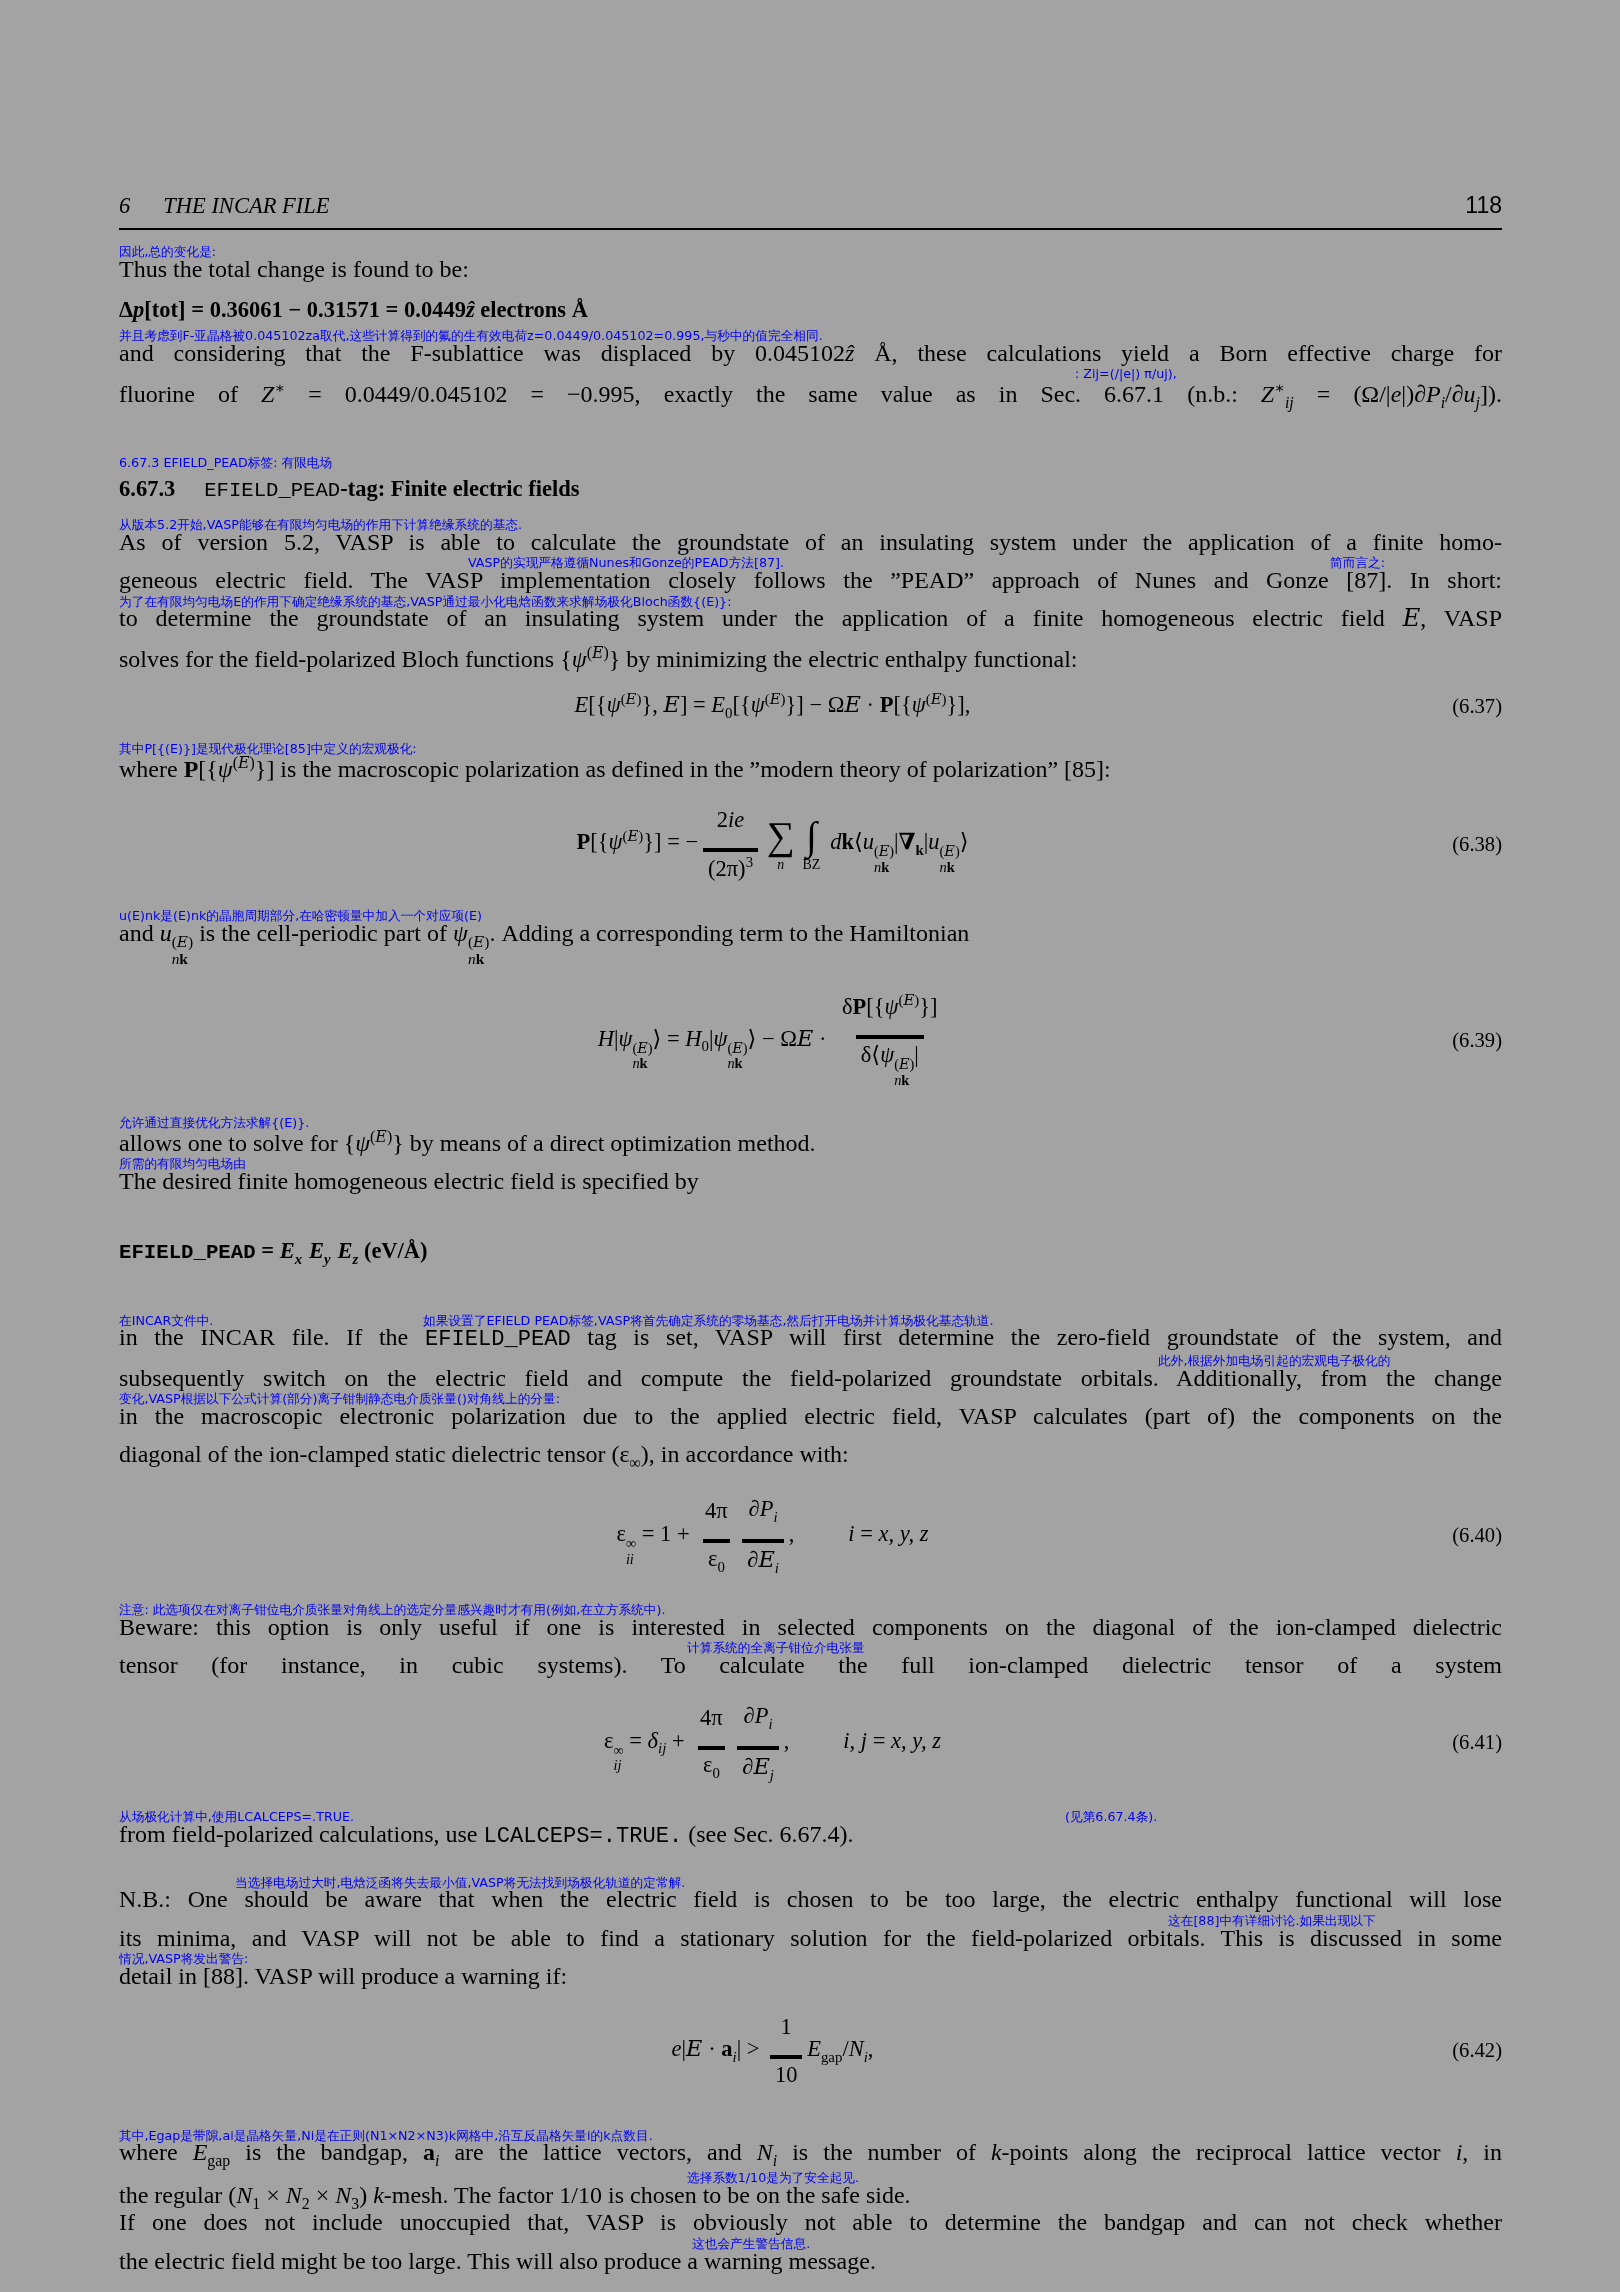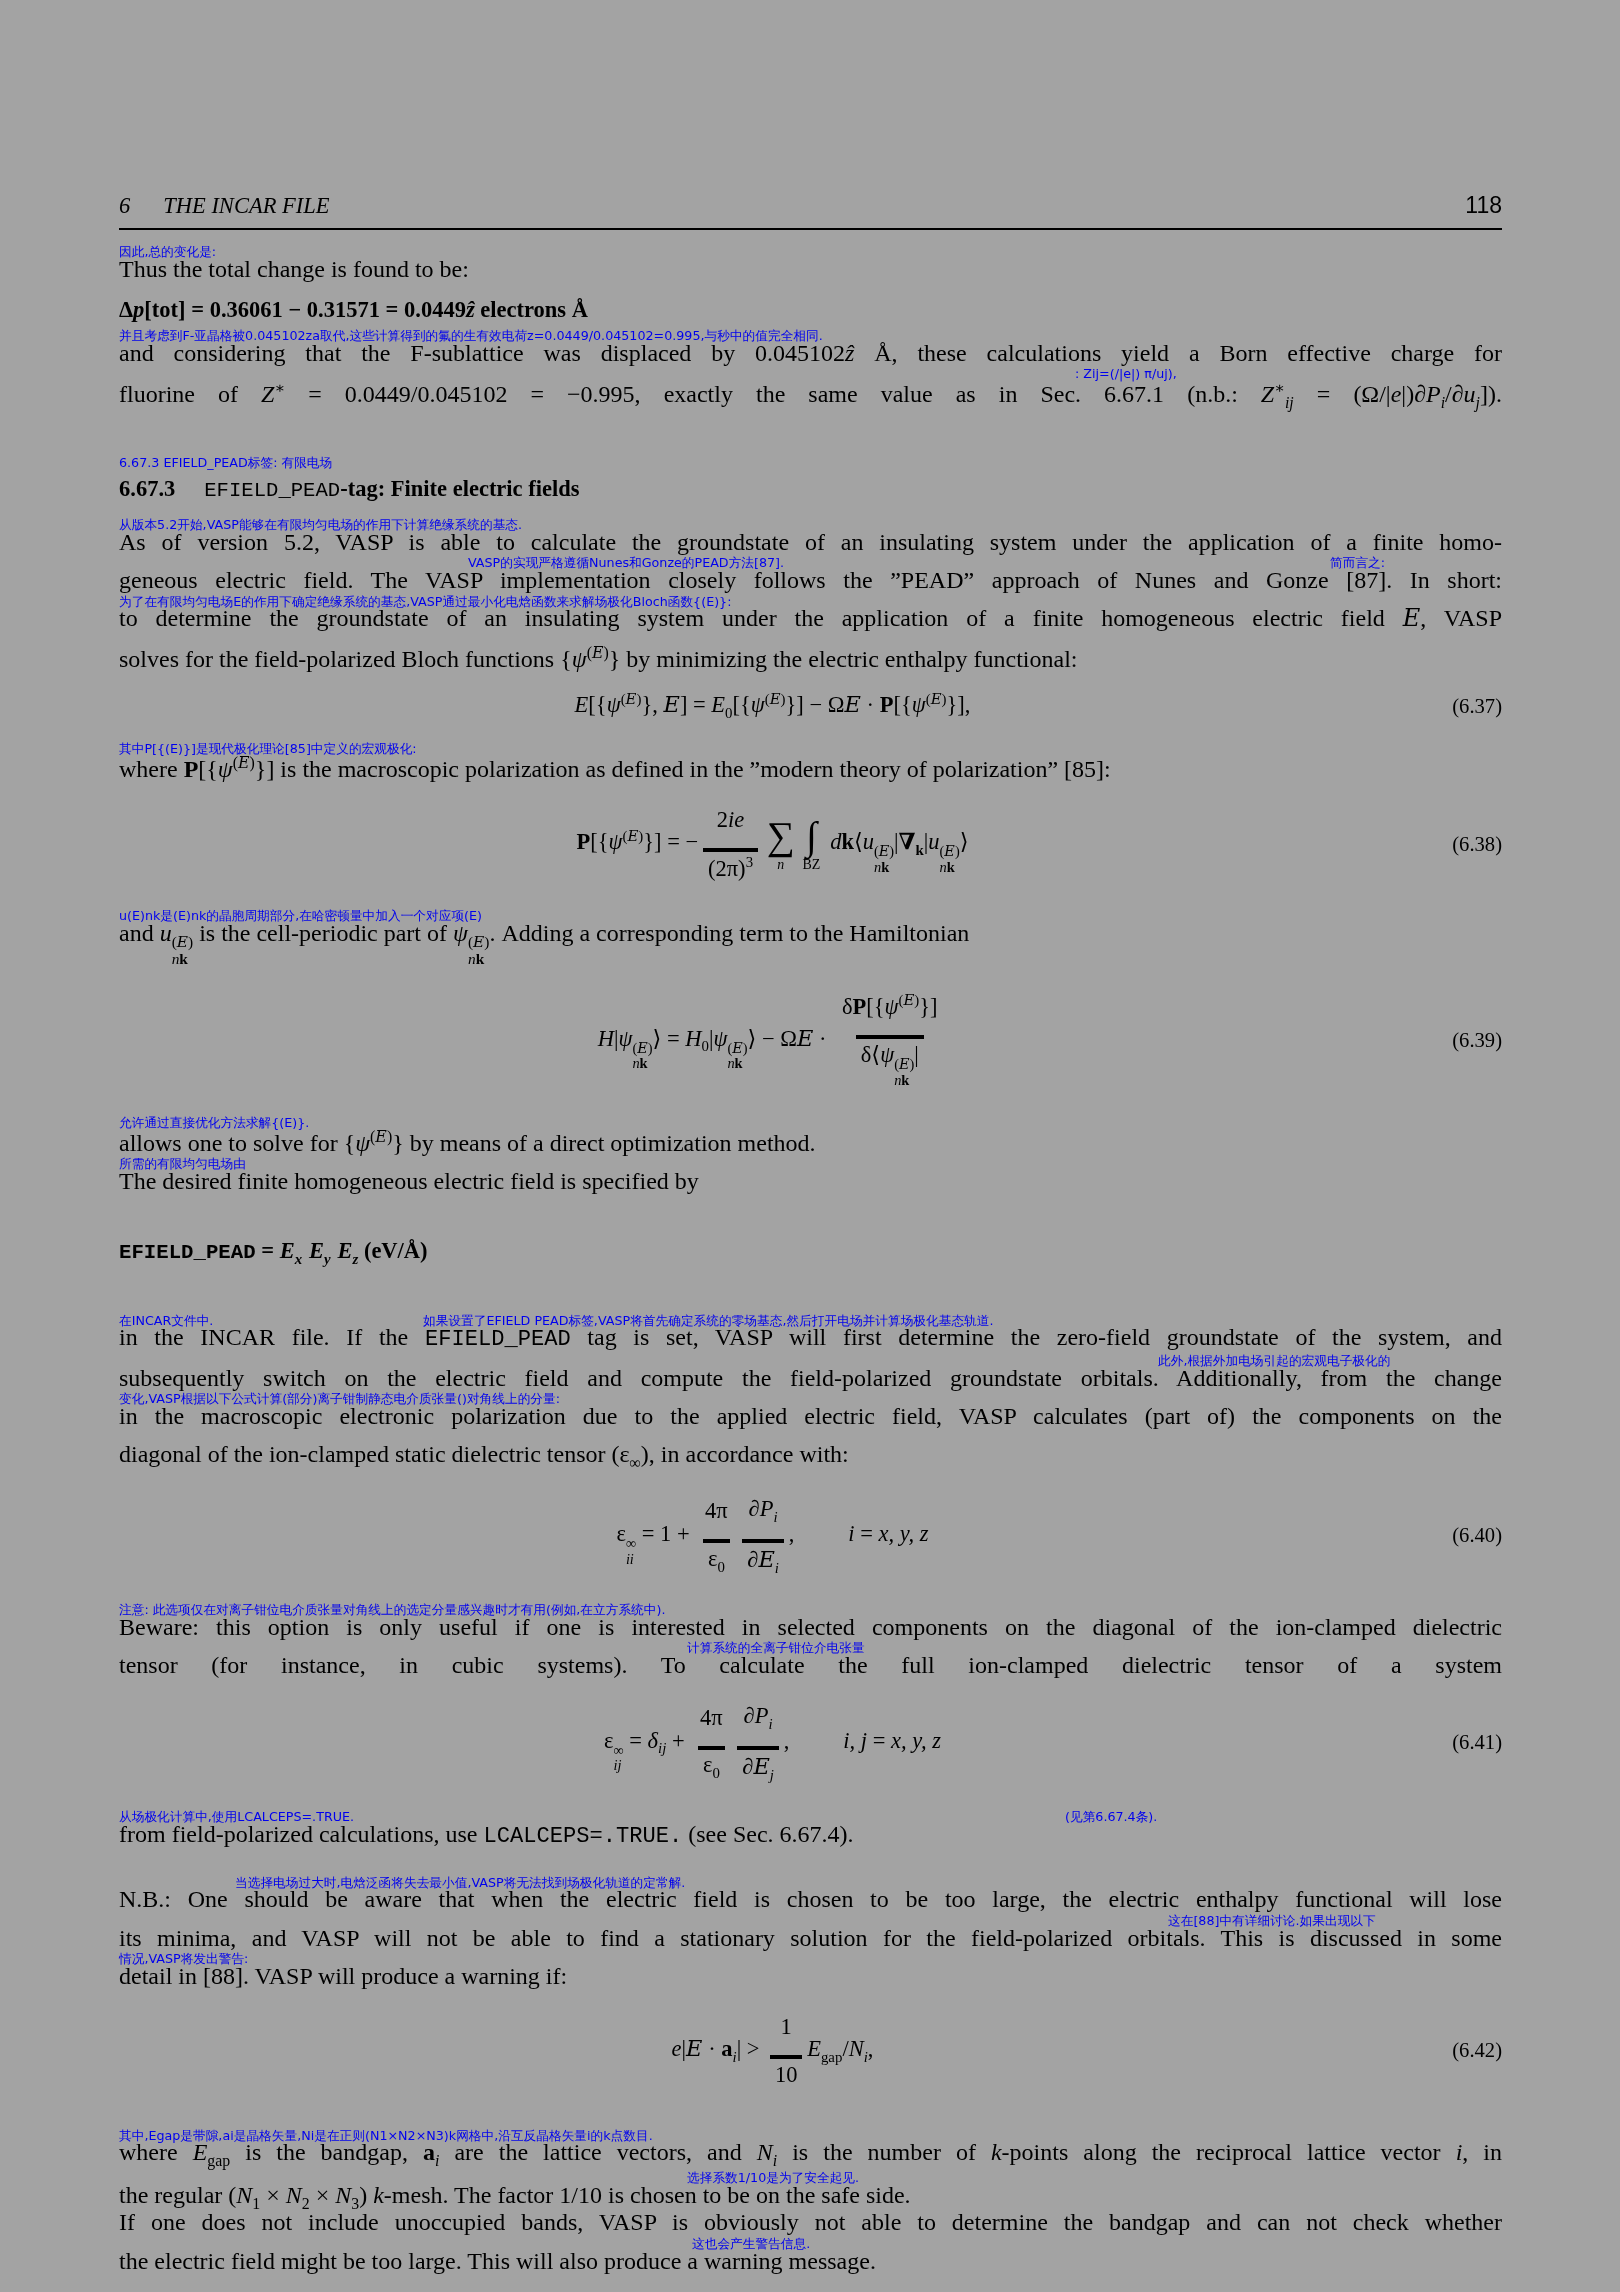--- a/index.html
+++ b/index.html
@@ -314,21 +314,21 @@
         </div>
       <div class="en j"><span class="m-r">where </span><span class="m-i">E</span><sub><span class="m-r">gap</span></sub><span class="m-r"> is the bandgap, </span><span class="m-b">a</span><sub><span class="m-i">i</span></sub><span class="m-r"> are the lattice vectors, and </span><span class="m-i">N</span><sub><span class="m-i">i</span></sub><span class="m-r"> is the number of </span><span class="m-i">k</span><span class="m-r">-points along the reciprocal lattice vector </span><span class="m-i">i</span><span class="m-r">, in</span></div>
     </div>
     <div class="lb">
       <div class="annrow">
           <span class="ann" style="left:568px">选择系数1/10是为了安全起见.</span>
         </div>
       <div class="en"><span class="m-r">the regular (</span><span class="m-i">N</span><sub><span class="m-r">1</span></sub><span class="m-r"> × </span><span class="m-i">N</span><sub><span class="m-r">2</span></sub><span class="m-r"> × </span><span class="m-i">N</span><sub><span class="m-r">3</span></sub><span class="m-r">) </span><span class="m-i">k</span><span class="m-r">-mesh. The factor 1/10 is chosen to be on the safe side.</span></div>
     </div>
     <div class="lb">
-      <div class="en j">If one does not include unoccupied bands, VASP is obviously not able to determine the bandgap and can not check whether</div>
+      <div class="en j">If one does not include unoccupied that, VASP is obviously not able to determine the bandgap and can not check whether</div>
     </div>
     <div class="lb">
       <div class="annrow">
           <span class="ann" style="left:573px">这也会产生警告信息.</span>
         </div>
       <div class="en">the electric field might be too large. This will also produce a warning message.</div>
     </div>
 
   </div>
 </div>

